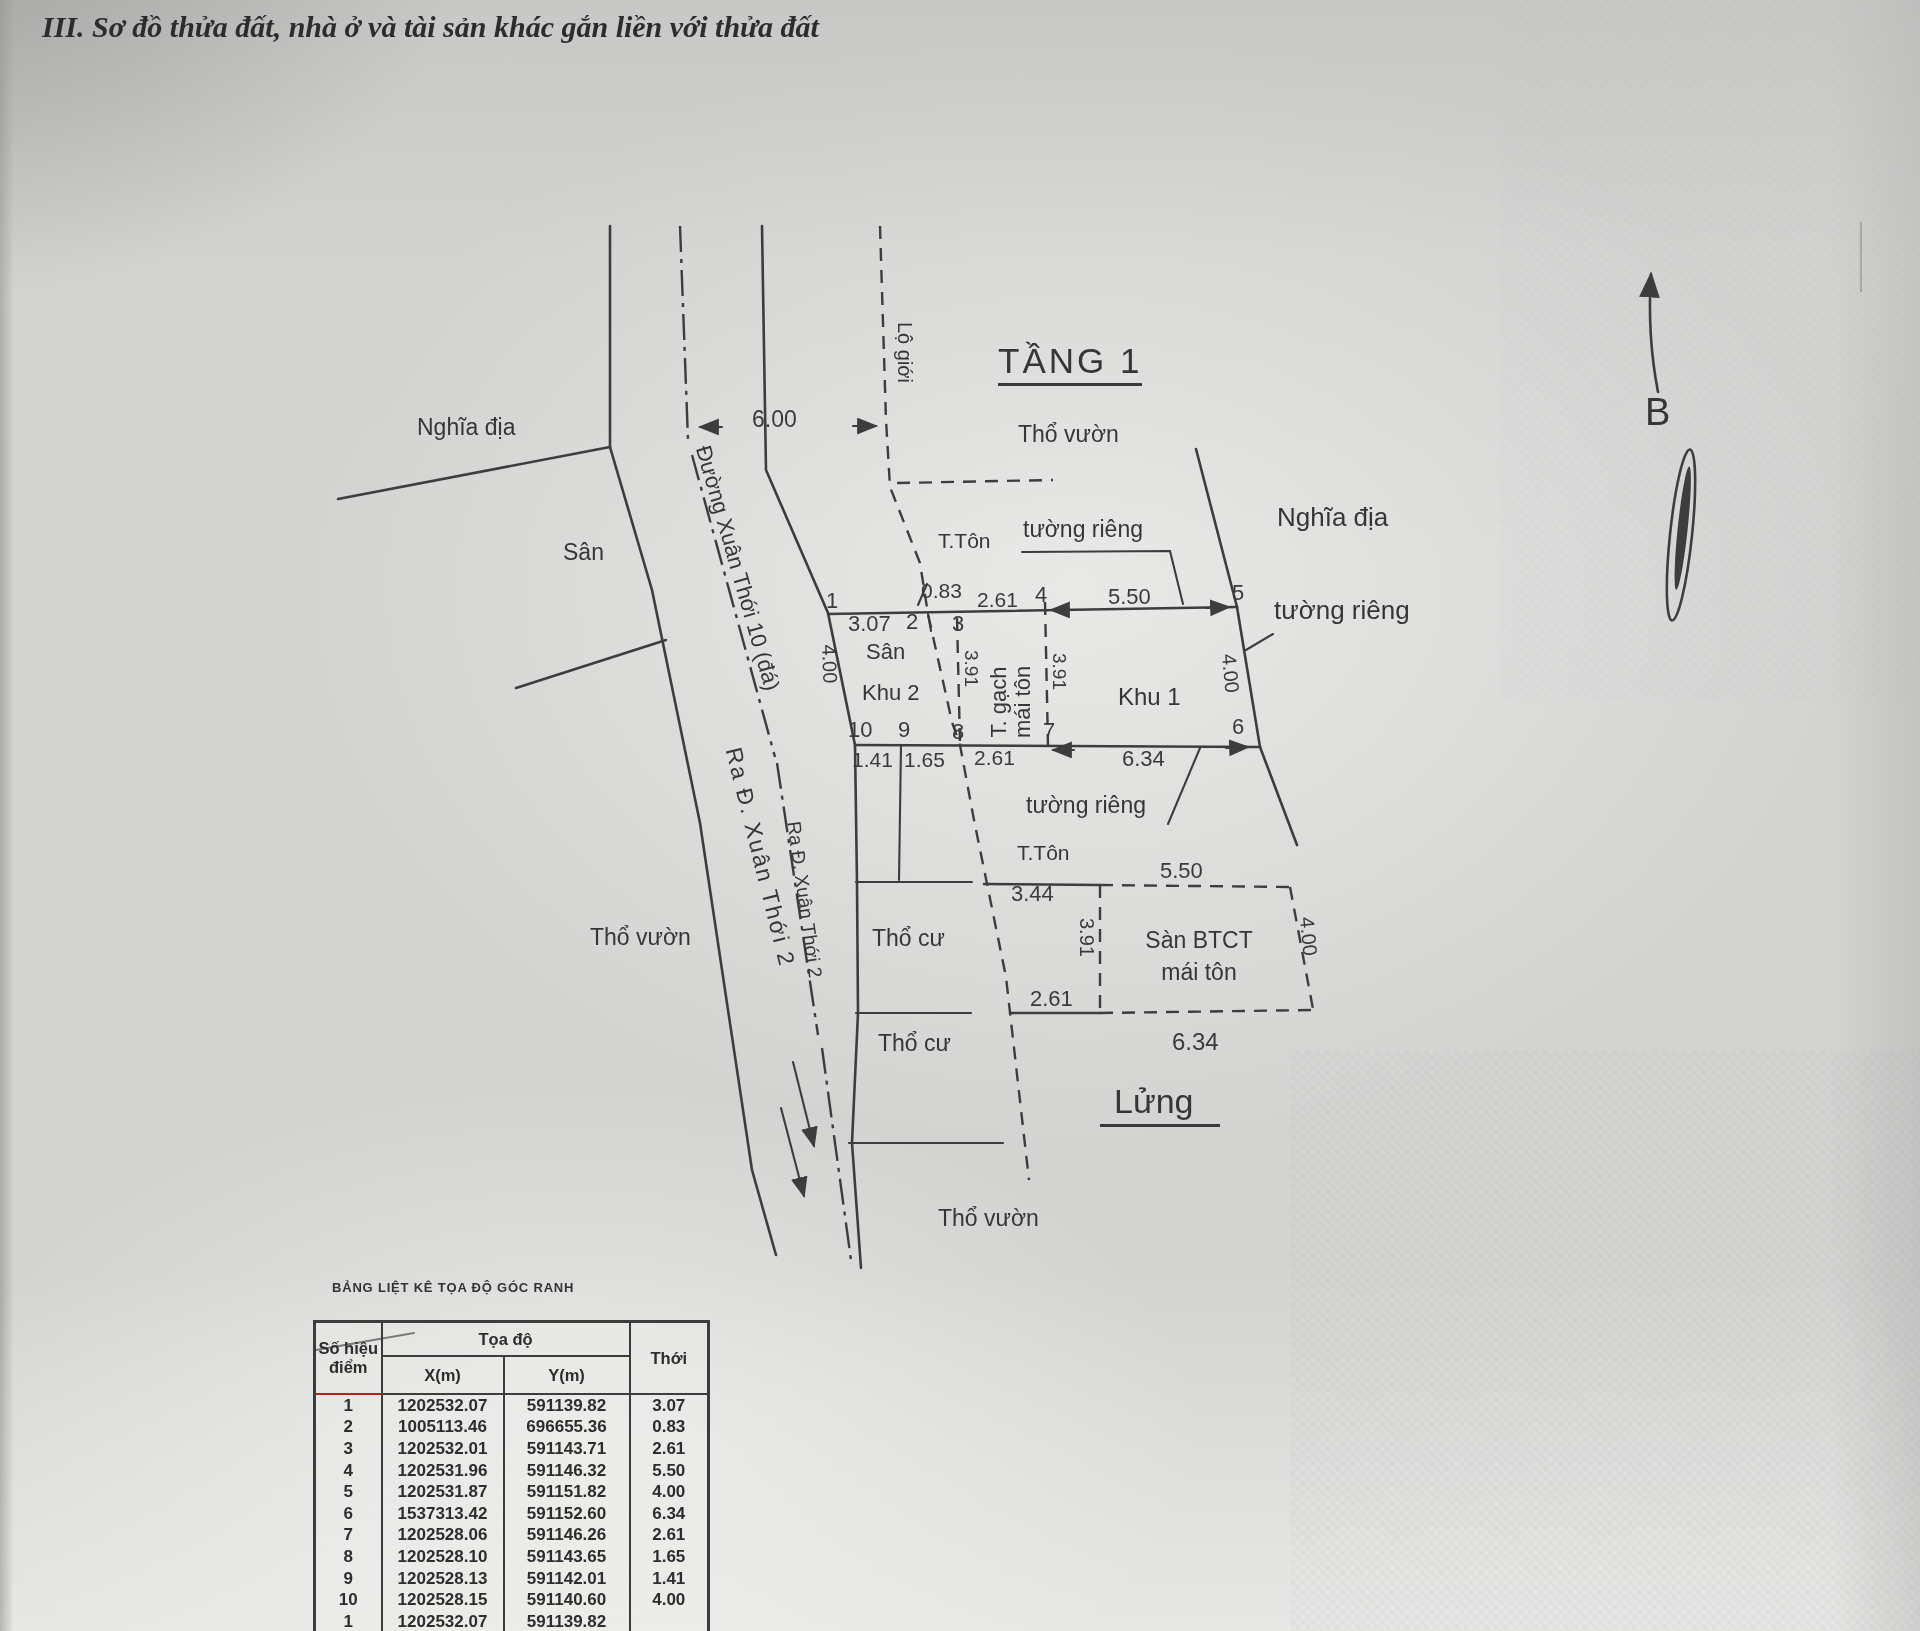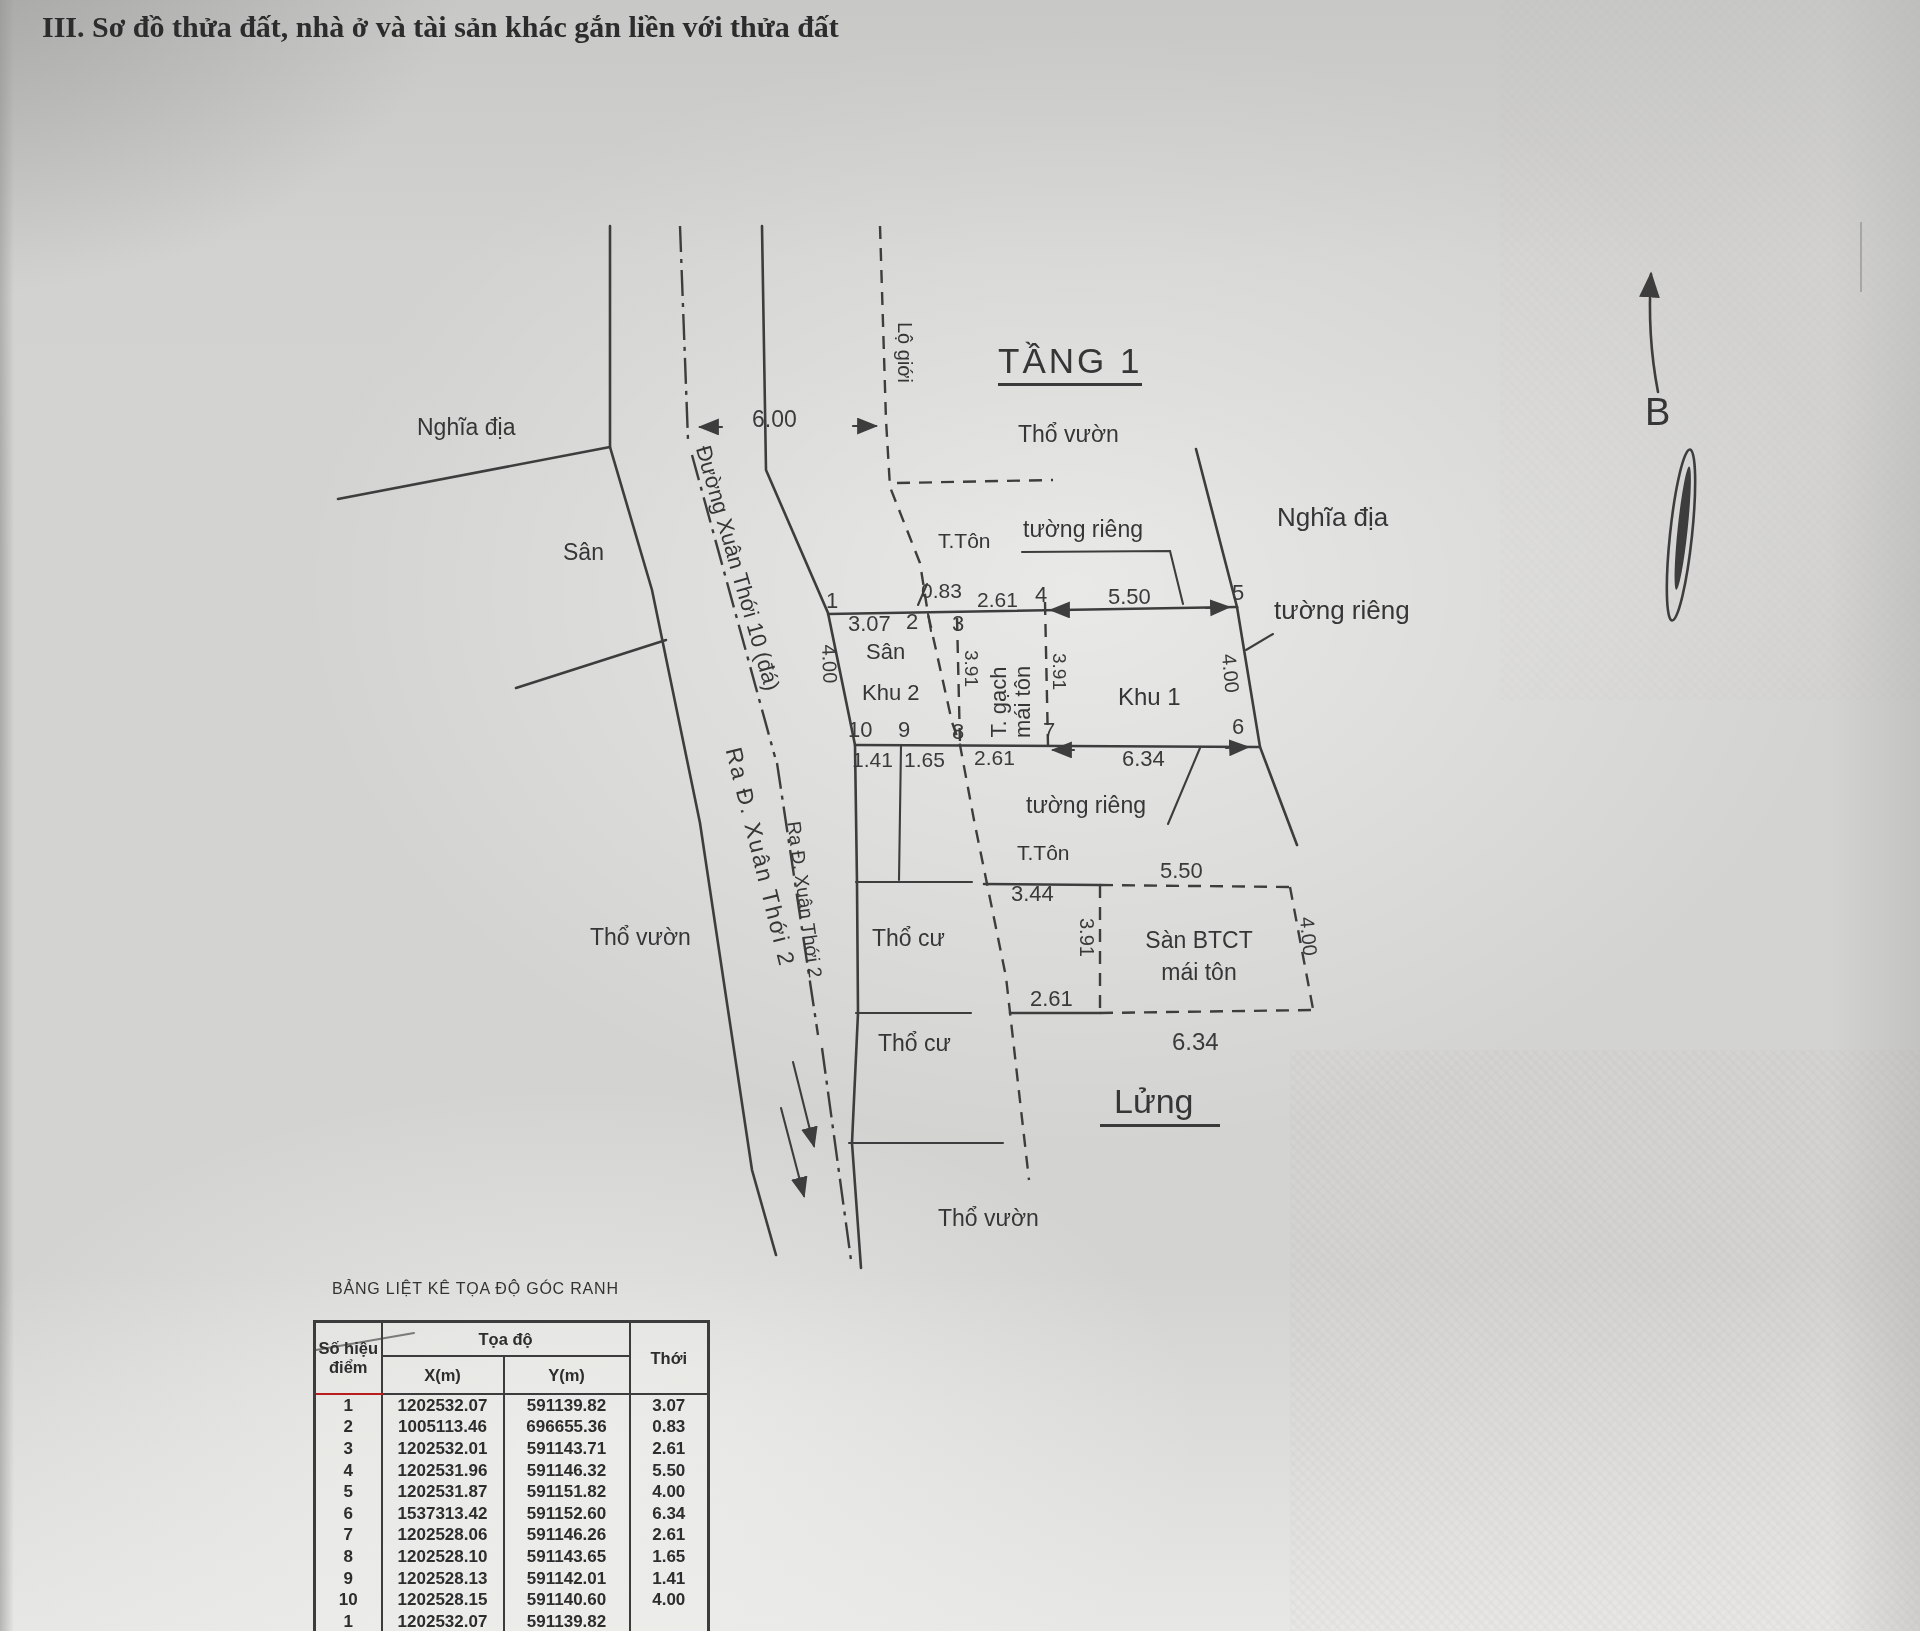--- a/index.html
+++ b/index.html
@@ -17,36 +17,36 @@
       linear-gradient(0deg, rgba(238,238,236,0.75) 0%, rgba(238,238,236,0) 22%);
   }
   .texture{position:absolute;opacity:0.5;pointer-events:none;
     background-image:repeating-linear-gradient(45deg, rgba(168,150,150,0.10) 0 3px, rgba(0,0,0,0) 3px 7px),
                      repeating-linear-gradient(-45deg, rgba(150,150,168,0.07) 0 3px, rgba(0,0,0,0) 3px 7px);}
   .crease{position:absolute;background:rgba(130,130,128,0.5);}
   .lbl{position:absolute;color:#363636;font-size:23px;white-space:pre;line-height:1.1;}
   .dim{position:absolute;color:#3a3a3a;font-size:21px;white-space:pre;}
   .rot{transform-origin:top left;}
   .title{position:absolute;left:42px;top:10px;font-family:"Liberation Serif", serif;
-         font-weight:bold;font-size:30px;color:#2c2c2c;}
+         font-weight:bold;font-size:30px;color:#2c2c2c;font-style:italic;}
   .big-underline{border-bottom:3px solid #3a3a3a;}
   svg.overlay{position:absolute;left:0;top:0;}
   .sln{stroke:#3d3d3d;stroke-width:2.6;fill:none;stroke-linecap:round;}
   .thin{stroke-width:2.1;}
   .dsh{stroke:#3d3d3d;stroke-width:2.4;fill:none;stroke-dasharray:13 9;}
   .ddot{stroke:#3d3d3d;stroke-width:2.4;fill:none;stroke-dasharray:26 7 4 7;}
   .coord-table{position:absolute;left:313px;top:1320px;width:394px;border-collapse:collapse;
     color:#2d2d2d;font-weight:bold;font-size:16.5px;table-layout:fixed;
     border:3px solid #3c3c3c;background:rgba(238,238,236,0.35);}
   .coord-table th,.coord-table td{border:2px solid #3c3c3c;text-align:center;
     padding:0;overflow:hidden;white-space:nowrap;}
   .coord-table thead tr:first-child th{height:32px;}
   .coord-table thead tr:last-child th{height:36px;}
   .coord-table tbody td{height:21.6px;font-size:17px;border-top:none;border-bottom:none;}
-  .tbl-title{position:absolute;left:332px;top:1280px;font-weight:normal;font-size:16px;
+  .tbl-title{position:absolute;left:332px;top:1280px;font-weight:bold;font-size:13px;
     letter-spacing:0.8px;color:#333;}
 </style>
 </head>
 <body>
 
 <div class="photo"></div>
 <div class="texture" style="left:1290px;top:1050px;width:630px;height:581px;"></div>
 <div class="texture" style="left:1500px;top:0;width:420px;height:700px;opacity:0.3;"></div>
 <div class="crease" style="left:1860px;top:222px;width:2px;height:70px;"></div>
 

